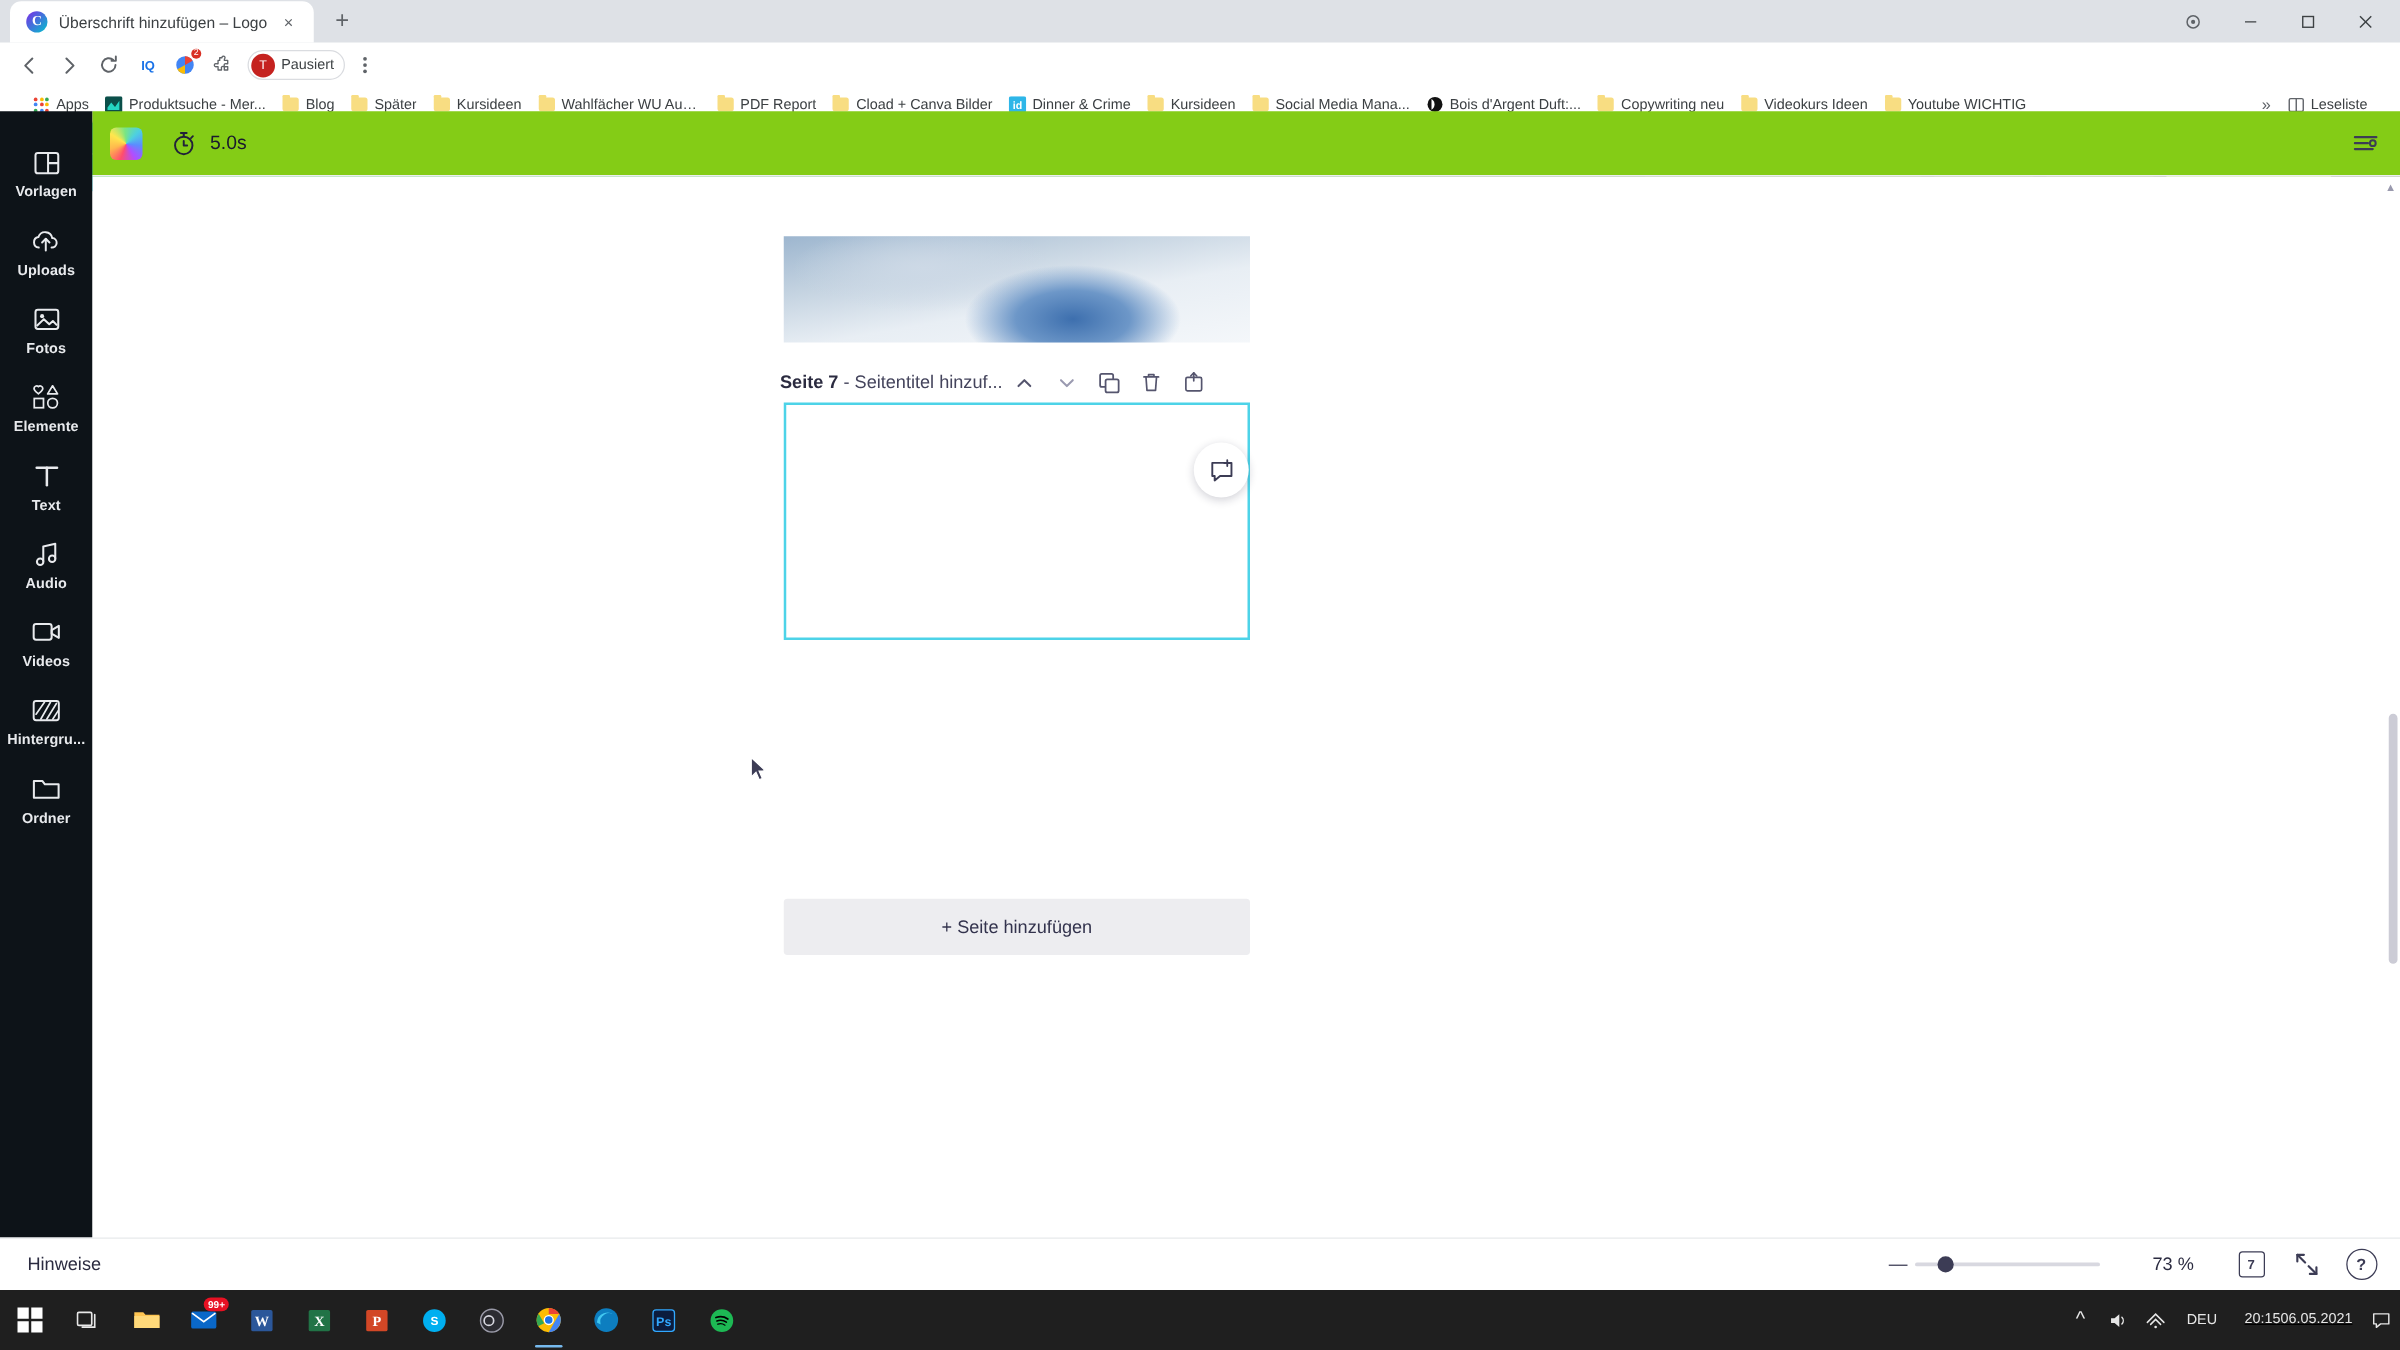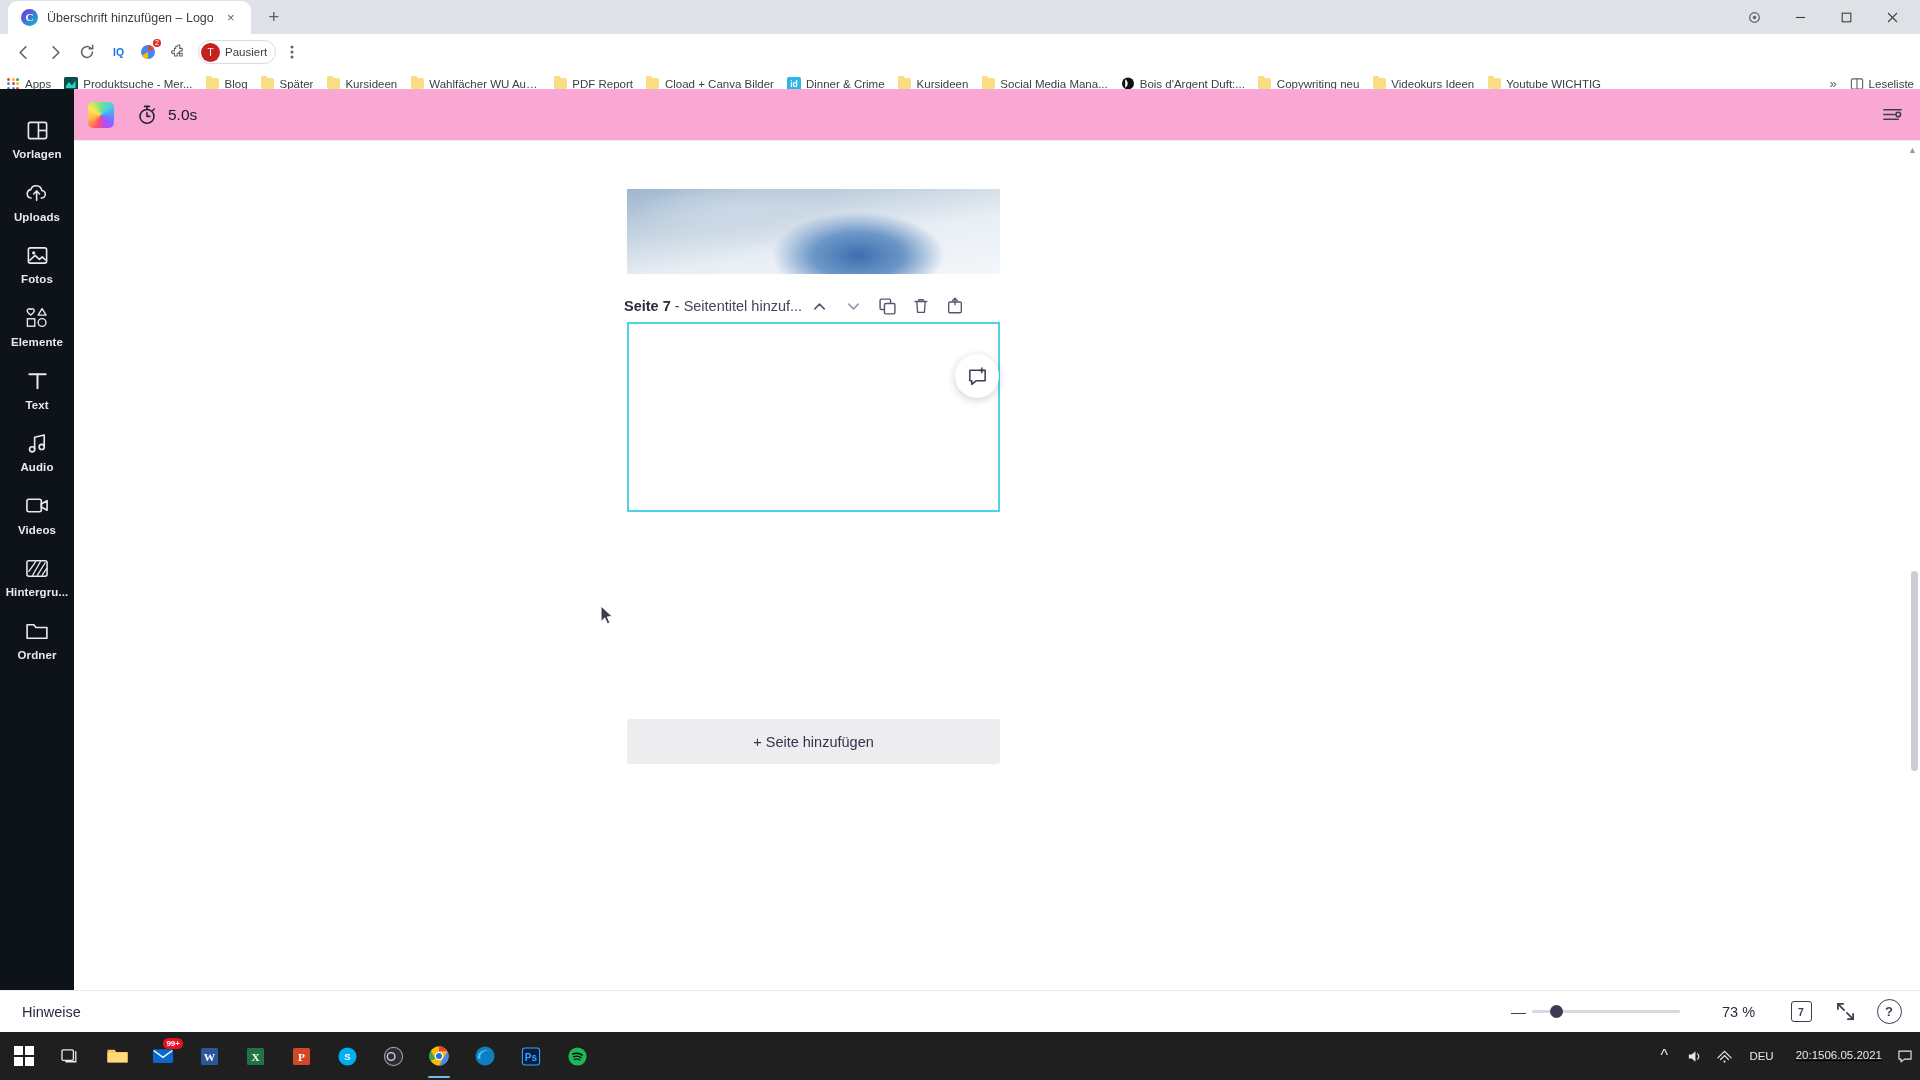--- a/index.html
+++ b/index.html
@@ -85,21 +85,21 @@
   }
   .profile-av {
     width:19px; height:19px; border-radius:50%;
     background:#c5221f; color:#fff; font-size:10px;
     display:flex; align-items:center; justify-content:center;
   }
   .profile-name { font-size:11.5px; color:#3c4043; }
 
   .bookmarks {
     height: 28px; background:#fff; display:flex; align-items:center;
-    padding: 0 0; gap: 1px; border-bottom:1px solid #dadce0;
+    padding: 0 20px; gap: 1px; border-bottom:1px solid #dadce0;
   }
   .bm {
     display:flex; align-items:center; gap:5px; padding:3px 6px;
     border-radius:4px; flex:0 0 auto; max-width:142px;
   }
   .bm-label { font-size:11.5px; color:#3c4043; white-space:nowrap;
     overflow:hidden; text-overflow:ellipsis; }
   .bm-ico { width:14px; height:14px; flex:0 0 auto; display:flex;
     align-items:center; justify-content:center; }
   .folder-ico { width:13px; height:11px; background:#f8dd82;
@@ -171,21 +171,21 @@
   .sb-label { font-size:11.5px; font-weight:bold; color:#e8eaed;
     text-align:left; line-height:1.1; letter-spacing:.1px;}
   .sb-ico { width:24px; height:24px; display:flex; align-items:center;
     justify-content:center; }
   .sb-dots { margin-top:auto; margin-bottom:14px; color:#9aa0a6;
     font-size:19px; letter-spacing:2px; }
 
   
   .subbar {
     position:absolute; left:74px; top:89px; right:0; height:52px;
-    background:#f9a8d4; display:flex; align-items:center;
+    background:#84cc16; display:flex; align-items:center;
     padding:0 16px 0 14px; border-bottom:1px solid #eceef0; z-index:3;
   }
   .color-chip {
     width:26px; height:26px; border-radius:5px;
     background: conic-gradient(from 200deg,#ff4d6d,#ffb84d,#ffe74d,
       #7ae582,#4dd0e1,#5b8cff,#b14dff,#ff4d6d);
   }
   .timer-box { display:flex; align-items:center; gap:10px; margin-left:22px; }
   .timer-val { font-size:15.5px; color:#1a1a2e; font-weight:500; }
   .subbar-flex { flex:1; }

